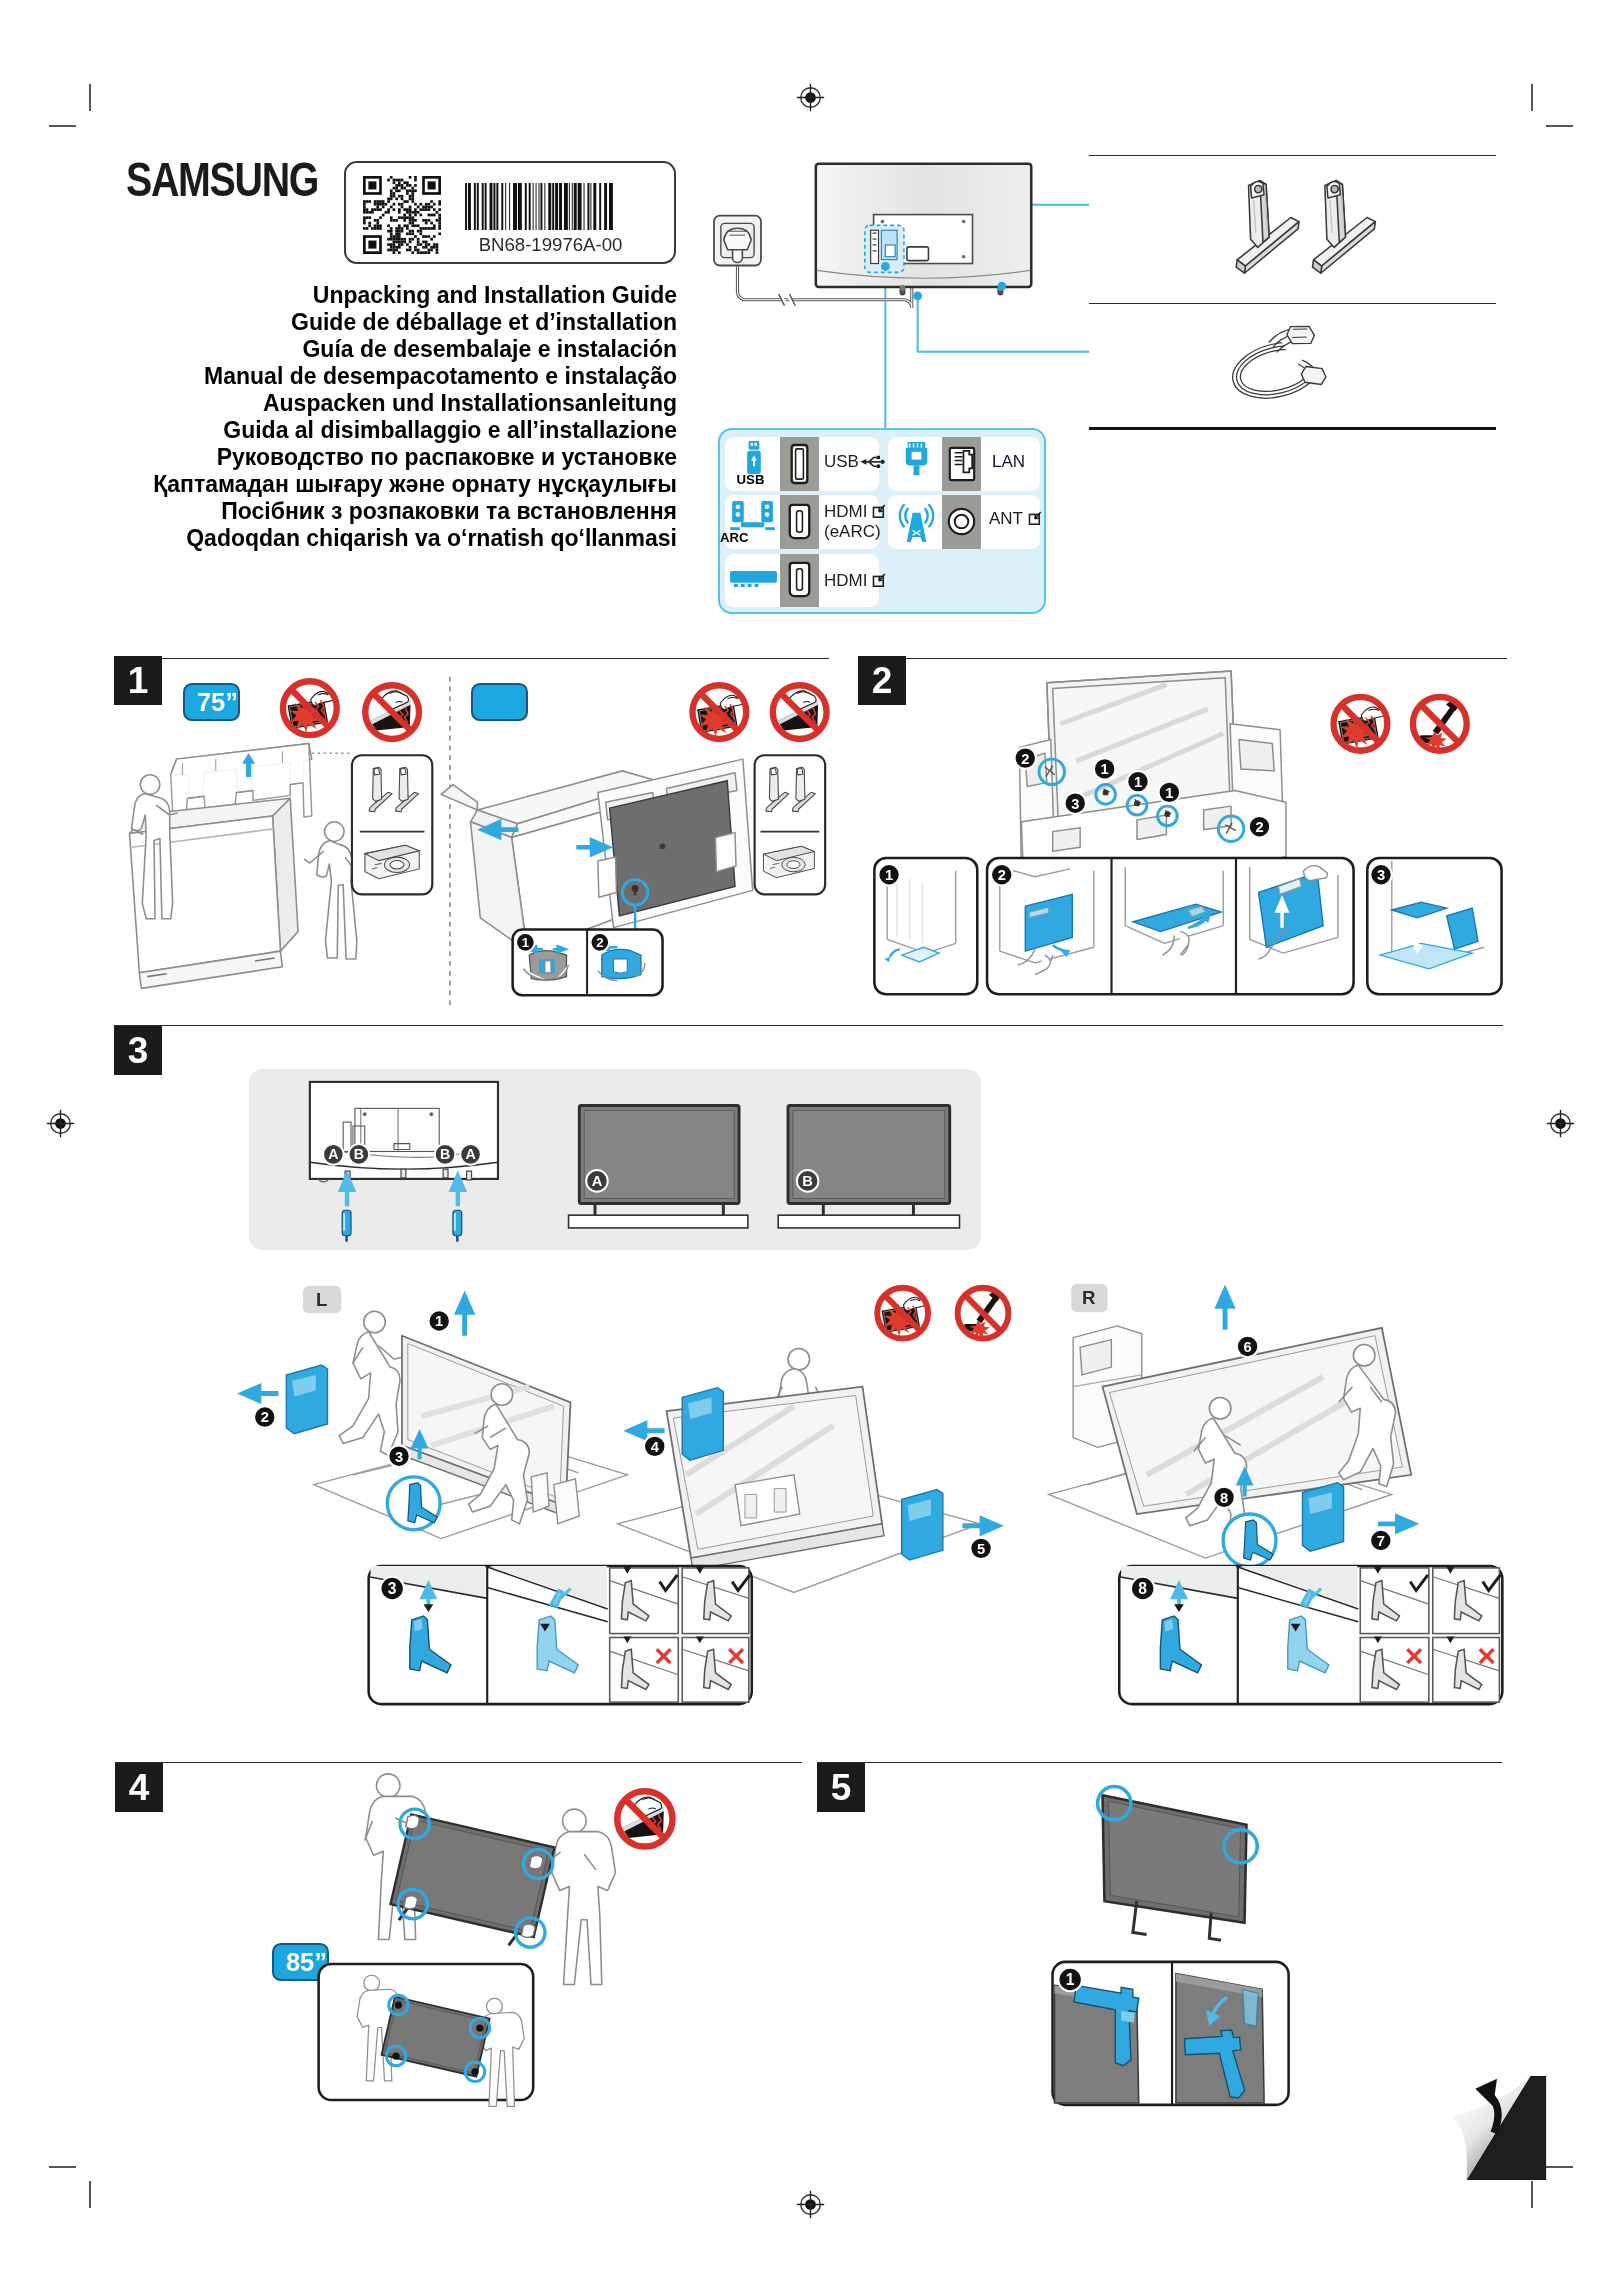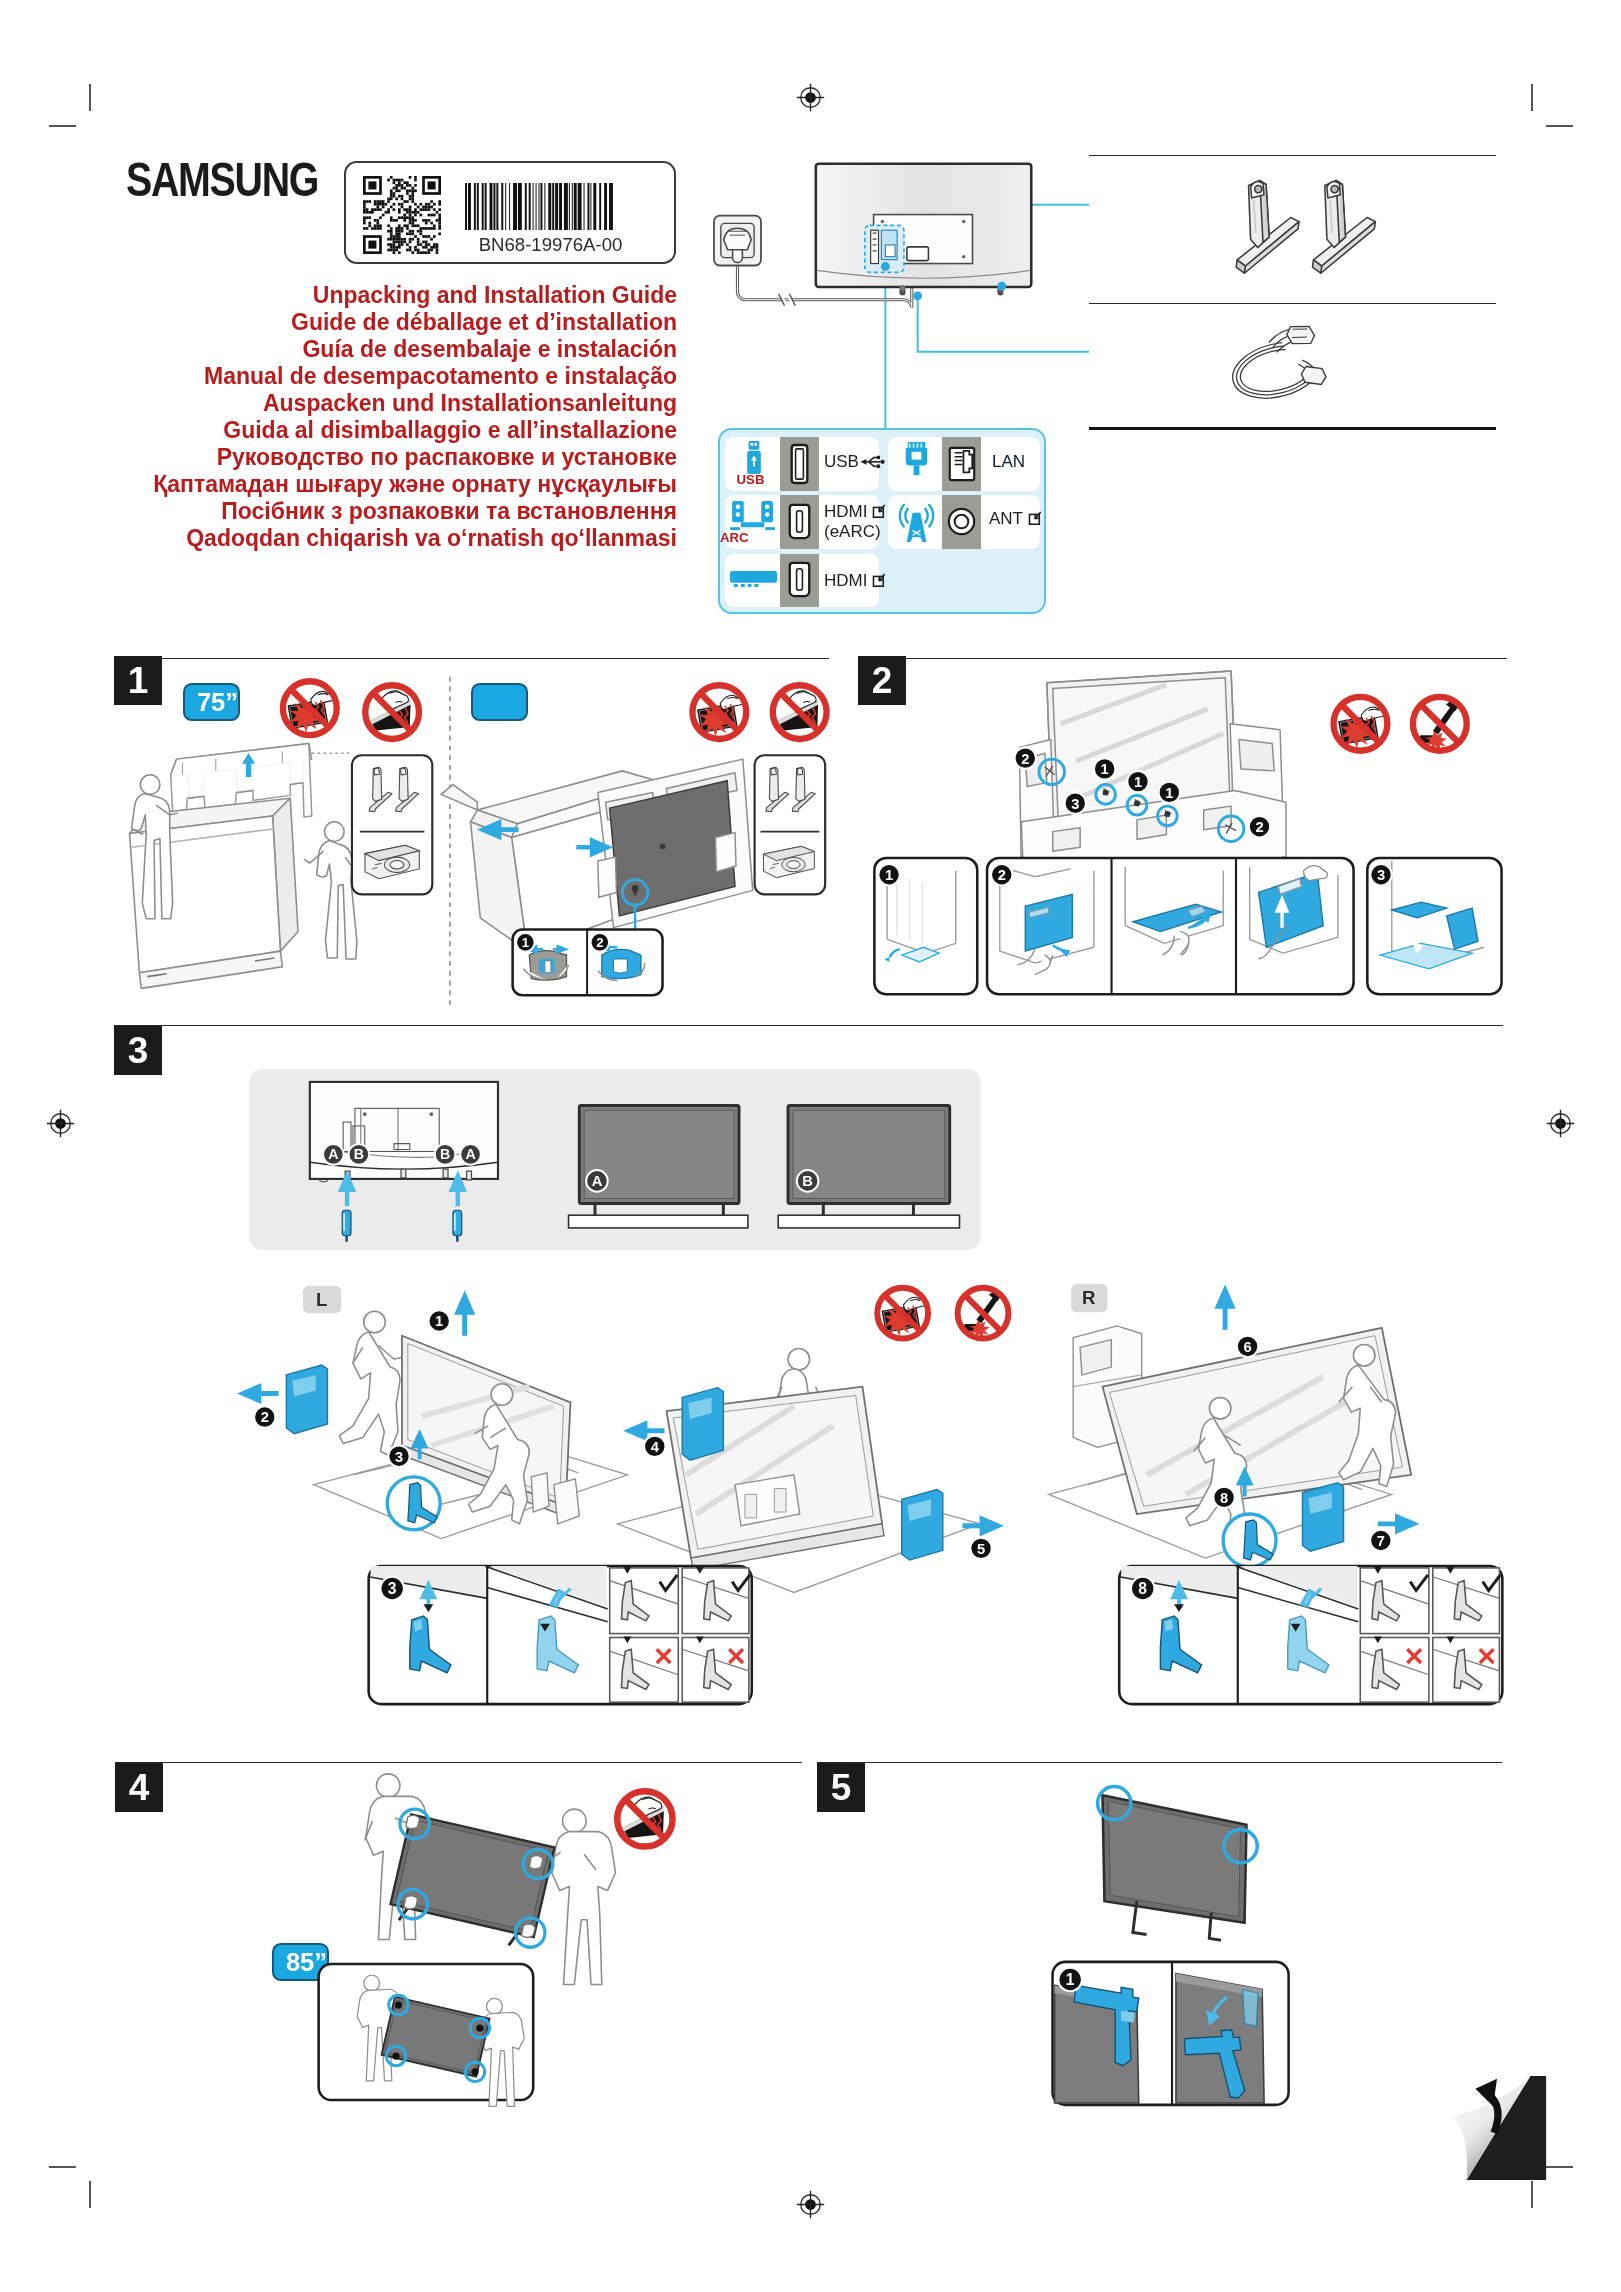--- a/index.html
+++ b/index.html
@@ -1,21 +1,21 @@
 <!DOCTYPE html>
 <html><head>
 <meta charset="utf-8">
 <style>
   html,body{margin:0;padding:0;}
   body{width:1621px;height:2293px;background:#fff;font-family:"Liberation Sans",sans-serif;position:relative;overflow:hidden;}
   .abs{position:absolute;}
   .nbox{position:absolute;width:48px;height:49px;background:#1c1b1a;color:#fff;font-weight:bold;font-size:37px;text-align:center;line-height:49px;}
   .hrule{position:absolute;height:0;border-top:1.7px solid #2a2a2a;}
   .lbl{position:absolute;background:#1BA7E0;border:2px solid #16597c;border-radius:8.8px;color:#fff;font-weight:bold;text-align:right;box-sizing:border-box;}
-  .blue{color:#b91c1c;}
+  .blue{color:#000000;}
   .panelrow{position:absolute;background:#fff;border-radius:8.8px;}
   svg{display:block;}
   .crosshair{position:absolute;width:43px;height:43px;}
 </style>
 </head>
 <body>
 
 <svg class="crosshair" style="left:789px;top:76px" viewBox="0 0 44 44">
  <circle cx="22" cy="22" r="10" fill="none" stroke="#333" stroke-width="1.4"></circle>
  <circle cx="22" cy="22" r="5.5" fill="#111"></circle>

